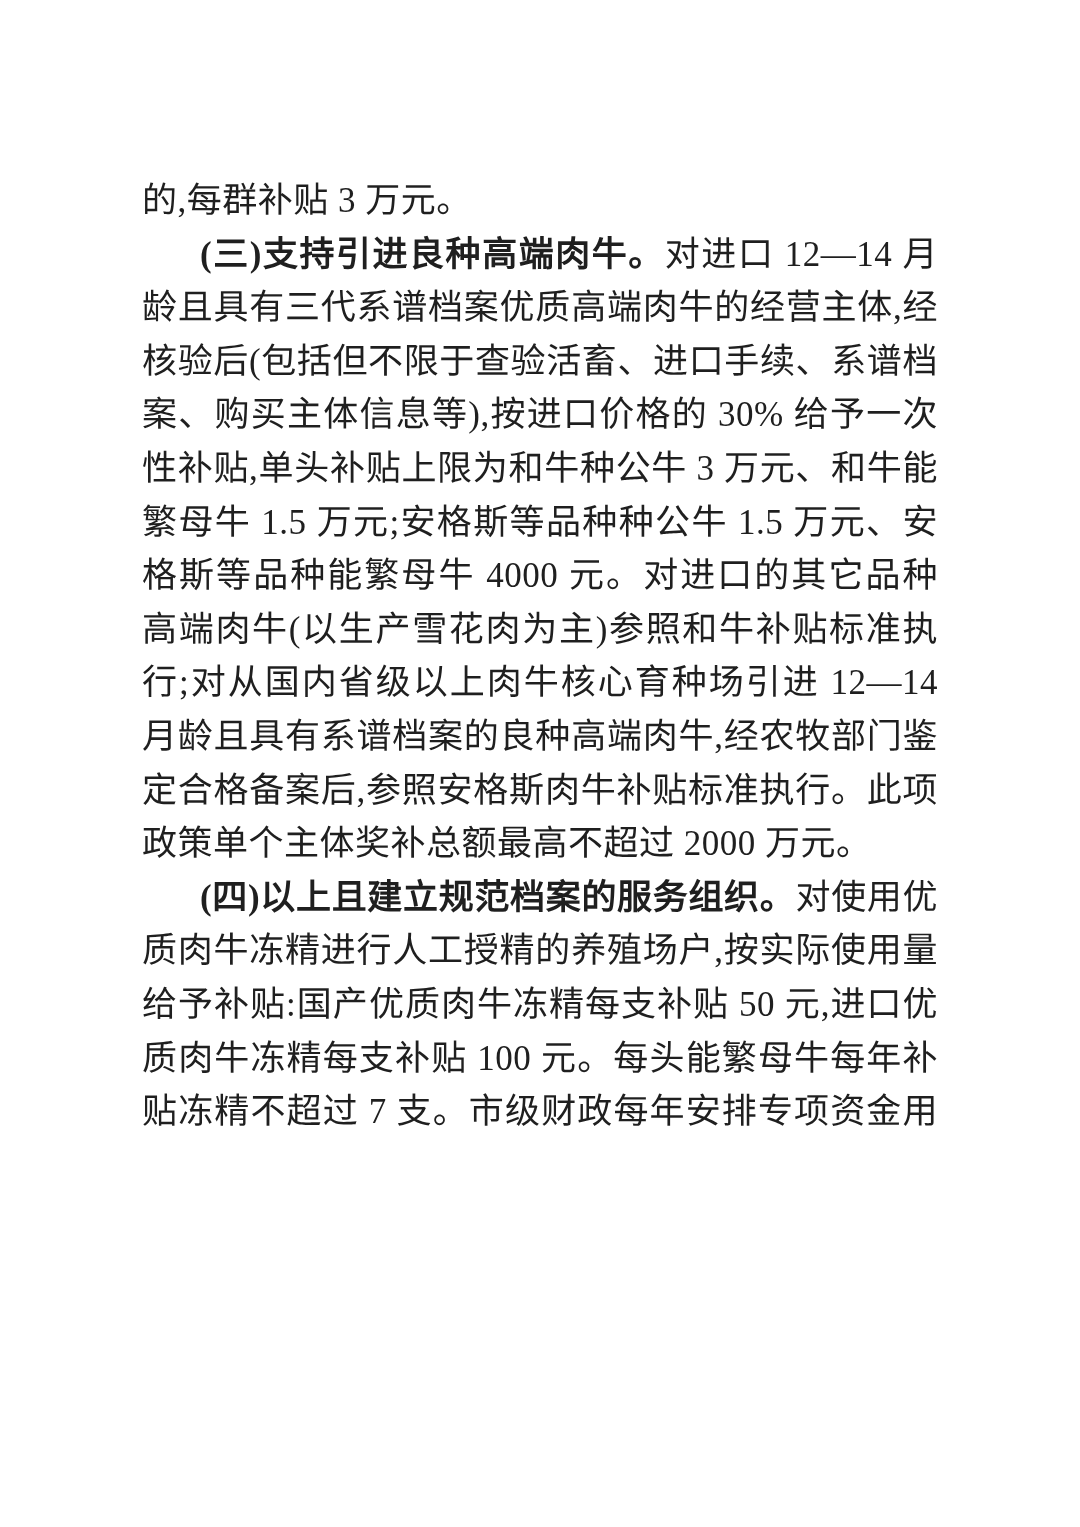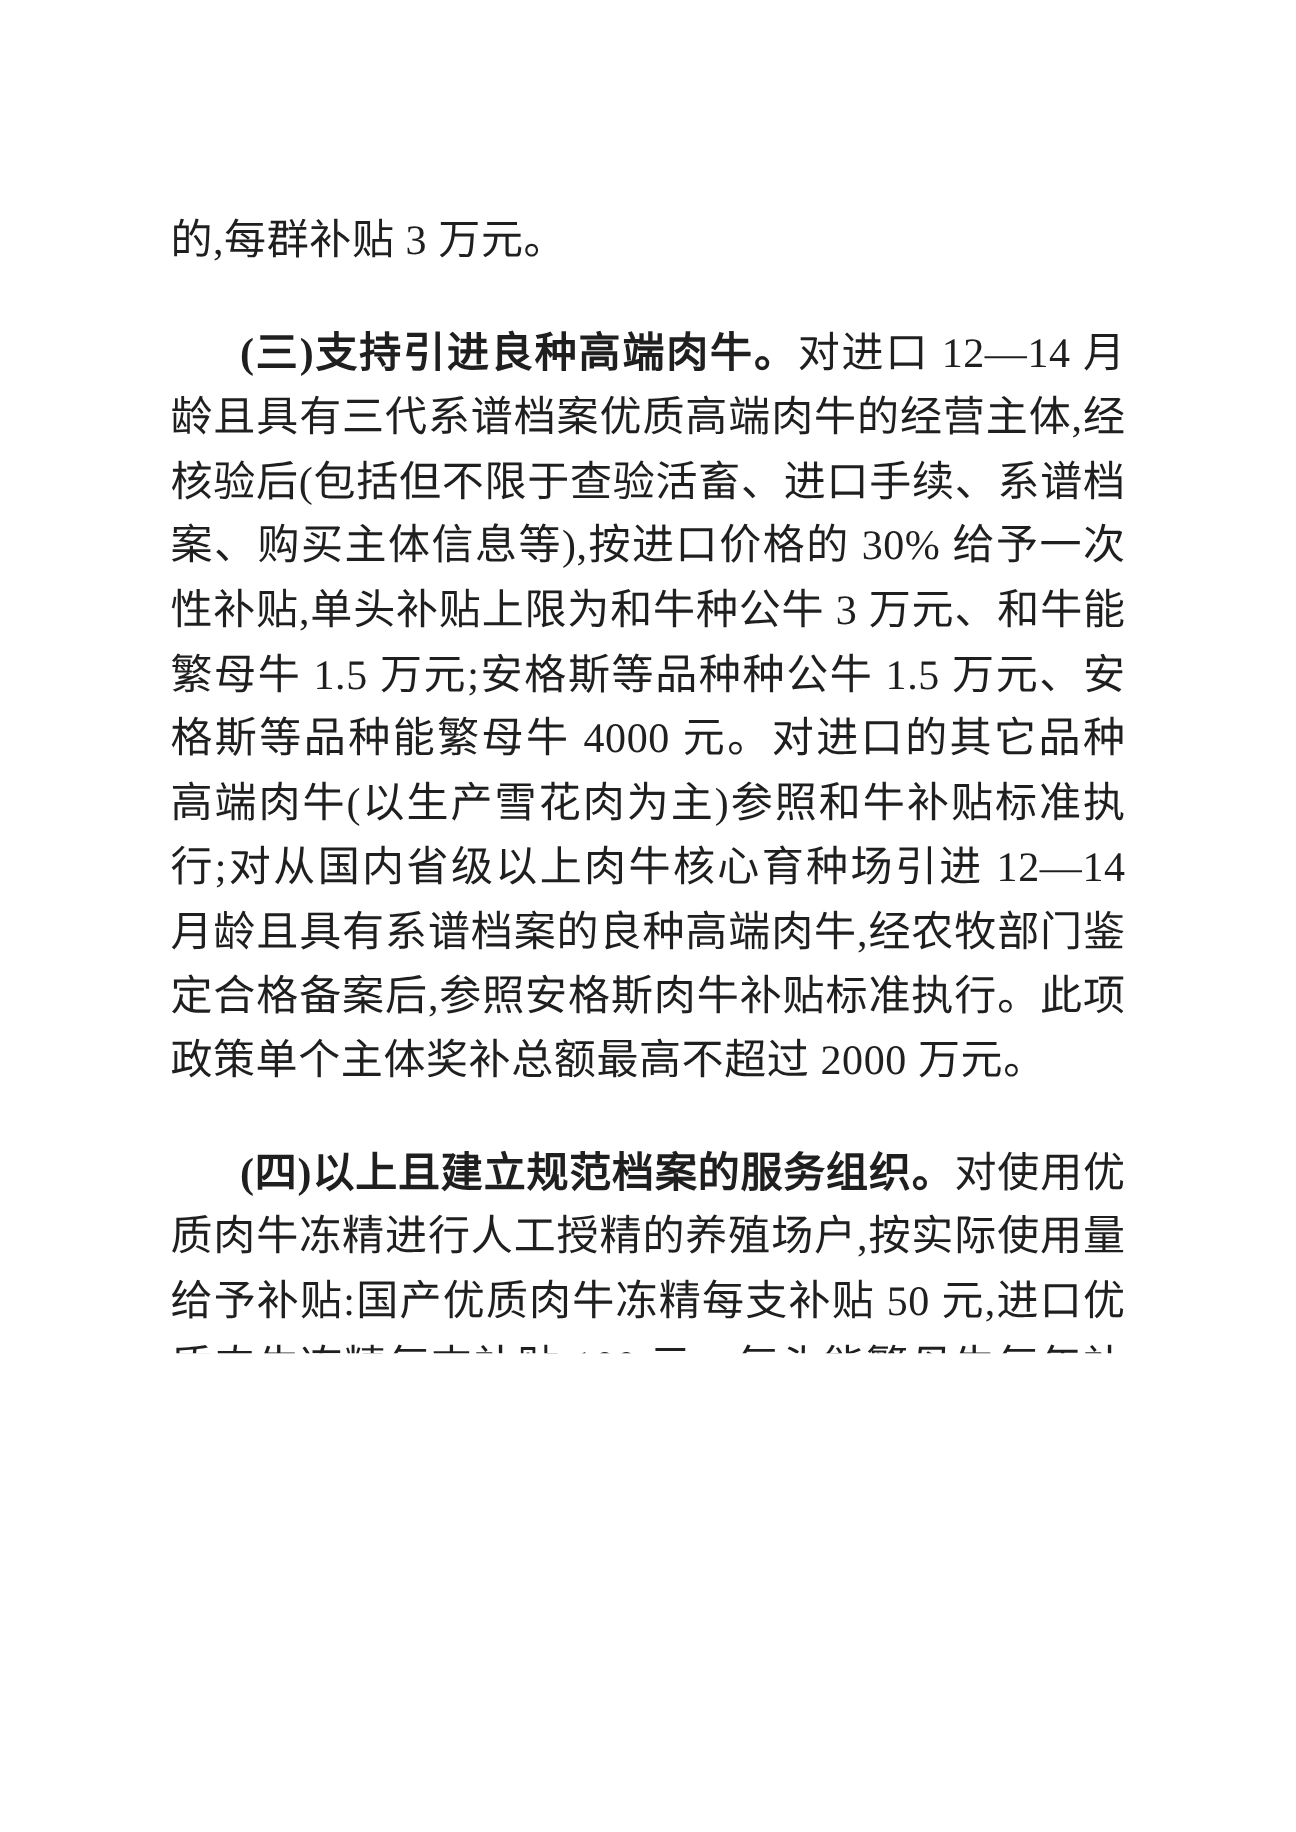--- a/index.html
+++ b/index.html
@@ -27,21 +27,20 @@
     text-justify: inter-ideograph;
     letter-spacing: 0.5px;
   }
   .para {
     margin: 0;
     padding: 0;
     text-indent: 0;
   }
   .para.indent {
     text-indent: 58px;
-    margin-top: 40px;
   }
   .para .lead {
     font-weight: 700;
   }
   .page-number {
     position: absolute;
     top: 1350px;
     left: 808px;
     font-size: 27px;
     letter-spacing: 3px;

